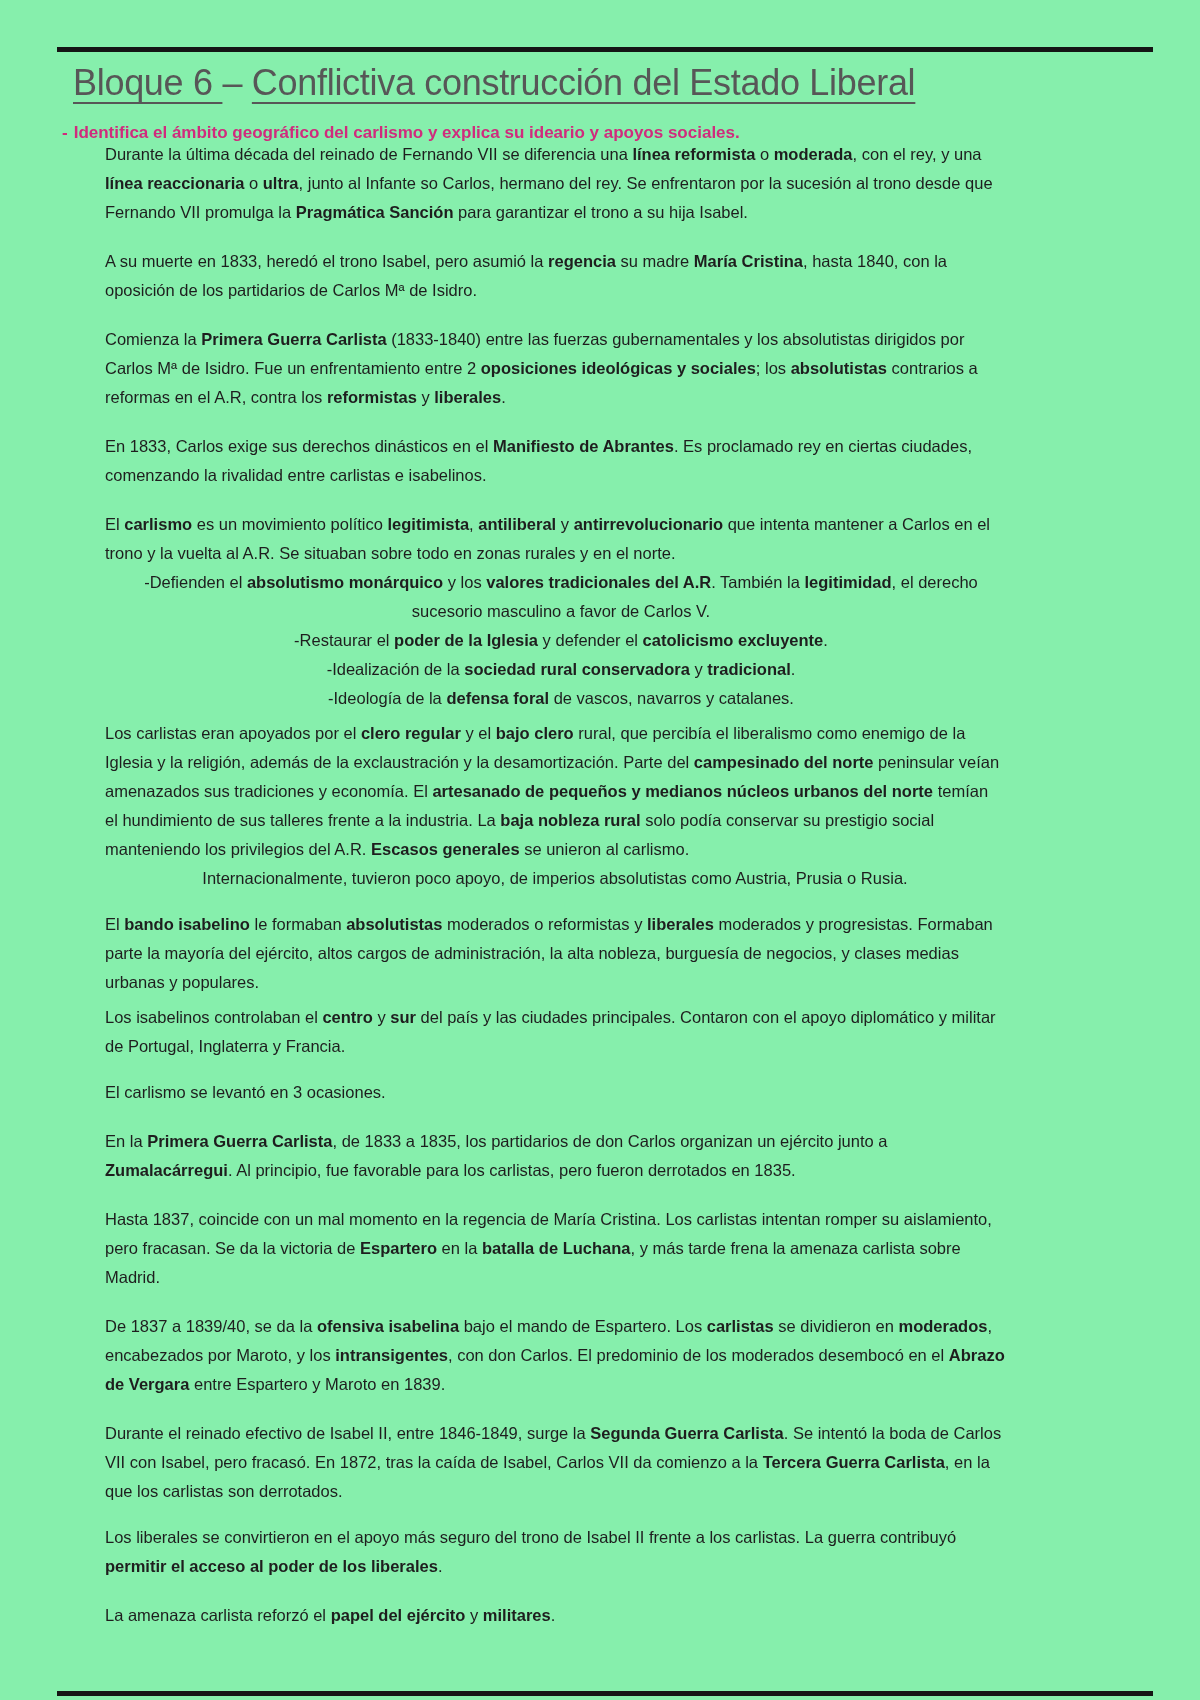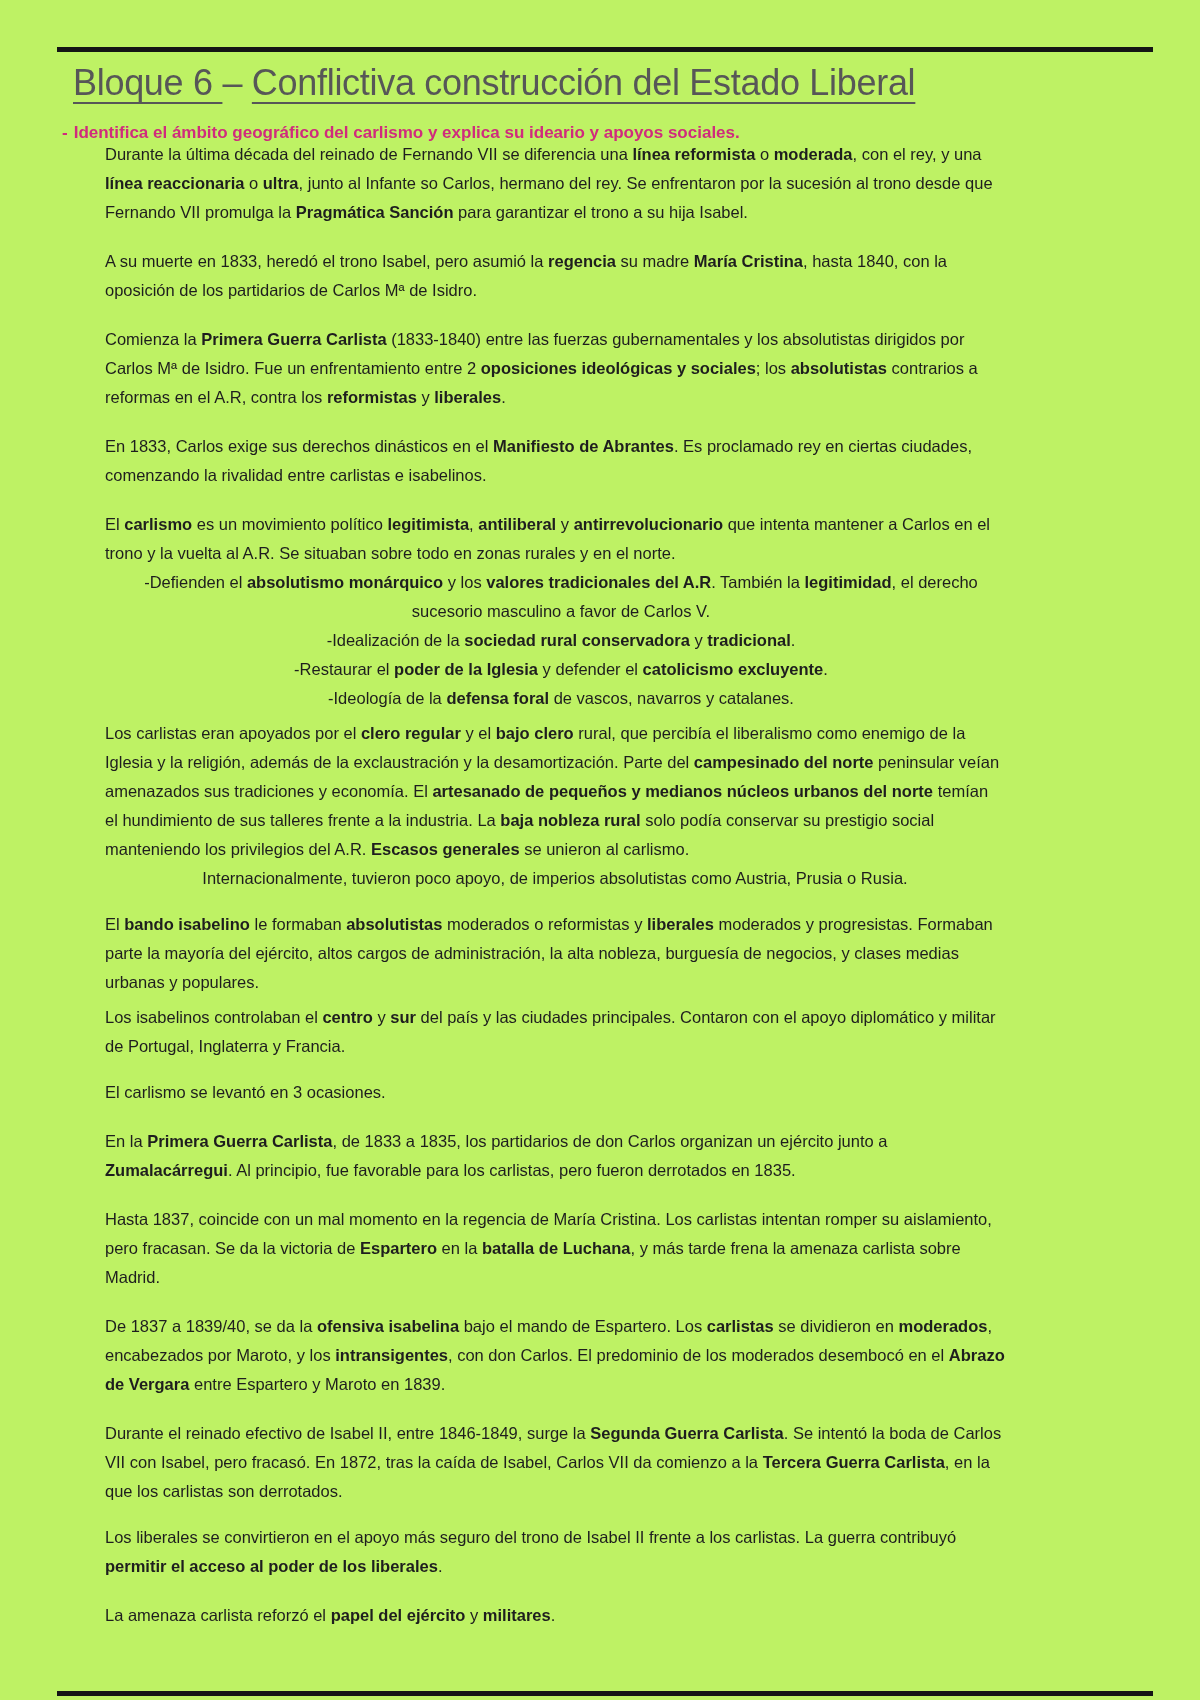--- a/index.html
+++ b/index.html
@@ -6,21 +6,21 @@
   body {
     width: 1200px; height: 1700px;
     background: #ffffff;
     font-family: "Liberation Sans", sans-serif;
     color: #1e1e1e;
     -webkit-font-smoothing: antialiased;
   }
   .page {
     position: relative;
     width: 1200px; height: 1700px;
-    background: #bef264;
+    background: #86efac;
     overflow: hidden;
   }
   .rule {
     position: absolute;
     left: 57px; width: 1096px; height: 5px;
     background: #151515;
   }
   .rule.top { top: 47px; }
   .rule.bottom { top: 1691px; }
 
@@ -84,22 +84,22 @@
   <div class="objective">
     <span class="obj-bullet">-</span><span class="obj-text">Identifica el ámbito geográfico del carlismo y explica su ideario y apoyos sociales.</span>
   </div>
   <div class="docbody" id="doc-body">
       <p class="blk p gap-first"><span>Durante la última década del reinado de Fernando VII se diferencia una </span><span class="b">línea reformista</span><span> o </span><span class="b">moderada</span><span>, con el rey, y una </span><span class="b">línea reaccionaria</span><span> o </span><span class="b">ultra</span><span>, junto al Infante so Carlos, hermano del rey. Se enfrentaron por la sucesión al trono desde que Fernando VII promulga la </span><span class="b">Pragmática Sanción</span><span> para garantizar el trono a su hija Isabel.</span></p>
       <p class="blk p gap-normal"><span>A su muerte en 1833, heredó el trono Isabel, pero asumió la </span><span class="b">regencia</span><span> su madre </span><span class="b">María Cristina</span><span>, hasta 1840, con la oposición de los partidarios de Carlos Mª de Isidro.</span></p>
       <p class="blk p gap-normal"><span>Comienza la </span><span class="b">Primera Guerra Carlista</span><span> (1833-1840) entre las fuerzas gubernamentales y los absolutistas dirigidos por Carlos Mª de Isidro. Fue un enfrentamiento entre 2 </span><span class="b">oposiciones ideológicas y sociales</span><span>; los </span><span class="b">absolutistas</span><span> contrarios a reformas en el A.R, contra los </span><span class="b">reformistas</span><span> y </span><span class="b">liberales</span><span>.</span></p>
       <p class="blk p gap-normal"><span>En 1833, Carlos exige sus derechos dinásticos en el </span><span class="b">Manifiesto de Abrantes</span><span>. Es proclamado rey en ciertas ciudades, comenzando la rivalidad entre carlistas e isabelinos.</span></p>
       <p class="blk p gap-normal"><span>El </span><span class="b u">carlismo</span><span> es un movimiento político </span><span class="b">legitimista</span><span>, </span><span class="b">antiliberal</span><span> y </span><span class="b">antirrevolucionario</span><span> que intenta mantener a Carlos en el trono y la vuelta al A.R. Se situaban sobre todo en zonas rurales y en el norte.</span></p>
       <p class="blk li gap-tight"><span>-Defienden el </span><span class="b">absolutismo monárquico</span><span> y los </span><span class="b">valores tradicionales del A.R</span><span>. También la </span><span class="b">legitimidad</span><span>, el derecho sucesorio masculino a favor de Carlos V.</span></p>
+      <p class="blk li gap-tight"><span>-Restaurar el </span><span class="b">poder de la Iglesia</span><span> y defender el </span><span class="b">catolicismo excluyente</span><span>.</span></p>
       <p class="blk li gap-tight"><span>-Idealización de la </span><span class="b">sociedad rural conservadora</span><span> y </span><span class="b">tradicional</span><span>.</span></p>
-      <p class="blk li gap-tight"><span>-Restaurar el </span><span class="b">poder de la Iglesia</span><span> y defender el </span><span class="b">catolicismo excluyente</span><span>.</span></p>
       <p class="blk li gap-tight"><span>-Ideología de la </span><span class="b">defensa foral</span><span> de vascos, navarros y catalanes.</span></p>
       <p class="blk p gap-small"><span>Los carlistas eran </span><span class="u">apoyados</span><span> por el </span><span class="b">clero regular</span><span> y el </span><span class="b">bajo clero</span><span> rural, que percibía el liberalismo como enemigo de la Iglesia y la religión, además de la exclaustración y la desamortización. Parte del </span><span class="b">campesinado del norte</span><span> peninsular veían amenazados sus tradiciones y economía. El </span><span class="b">artesanado de pequeños y medianos núcleos urbanos del norte</span><span> temían el hundimiento de sus talleres frente a la industria. La </span><span class="b">baja nobleza rural</span><span> solo podía conservar su prestigio social manteniendo los privilegios del A.R. </span><span class="b">Escasos generales</span><span> se unieron al carlismo.</span></p>
       <p class="blk p gap-tight"><span class="u">Internacionalmente</span><span>, tuvieron poco apoyo, de imperios absolutistas como Austria, Prusia o Rusia.</span></p>
       <p class="blk p gap-large"><span>El </span><span class="b u">bando isabelino</span><span> le formaban </span><span class="b">absolutistas</span><span> moderados o reformistas y </span><span class="b">liberales</span><span> moderados y progresistas. Formaban parte la mayoría del ejército, altos cargos de administración, la alta nobleza, burguesía de negocios, y clases medias urbanas y populares.</span></p>
       <p class="blk p gap-small"><span>Los isabelinos controlaban el </span><span class="b">centro</span><span> y </span><span class="b">sur</span><span> del país y las ciudades principales. Contaron con el apoyo diplomático y militar de Portugal, Inglaterra y Francia.</span></p>
       <p class="blk p gap-large"><span>El carlismo se levantó en 3 ocasiones.</span></p>
       <p class="blk p gap-normal"><span>En la </span><span class="b">Primera Guerra Carlista</span><span>, de </span><span class="u">1833 a 1835</span><span>, los partidarios de don Carlos organizan un ejército junto a </span><span class="b">Zumalacárregui</span><span>. Al principio, fue favorable para los carlistas, pero fueron derrotados en 1835.</span></p>
       <p class="blk p gap-normal"><span>Hasta </span><span class="u">1837</span><span>, coincide con un mal momento en la regencia de María Cristina. Los carlistas intentan romper su aislamiento, pero fracasan. Se da la victoria de </span><span class="b">Espartero</span><span> en la </span><span class="b">batalla de Luchana</span><span>, y más tarde frena la amenaza carlista sobre Madrid.</span></p>
       <p class="blk p gap-normal"><span>De </span><span class="u">1837 a 1839/40</span><span>, se da la </span><span class="b">ofensiva isabelina</span><span> bajo el mando de Espartero. Los </span><span class="b">carlistas</span><span> se dividieron en </span><span class="b">moderados</span><span>, encabezados por Maroto, y los </span><span class="b">intransigentes</span><span>, con don Carlos. El predominio de los moderados desembocó en el </span><span class="b">Abrazo de Vergara</span><span> entre Espartero y Maroto en 1839.</span></p>
       <p class="blk p gap-normal"><span>Durante el reinado efectivo de Isabel II, entre </span><span class="u">1846-1849</span><span>, surge la </span><span class="b">Segunda Guerra Carlista</span><span>. Se intentó la boda de Carlos VII con Isabel, pero fracasó. En </span><span class="u">1872</span><span>, tras la caída de Isabel, Carlos VII da comienzo a la </span><span class="b">Tercera Guerra Carlista</span><span>, en la que los carlistas son derrotados.</span></p>

